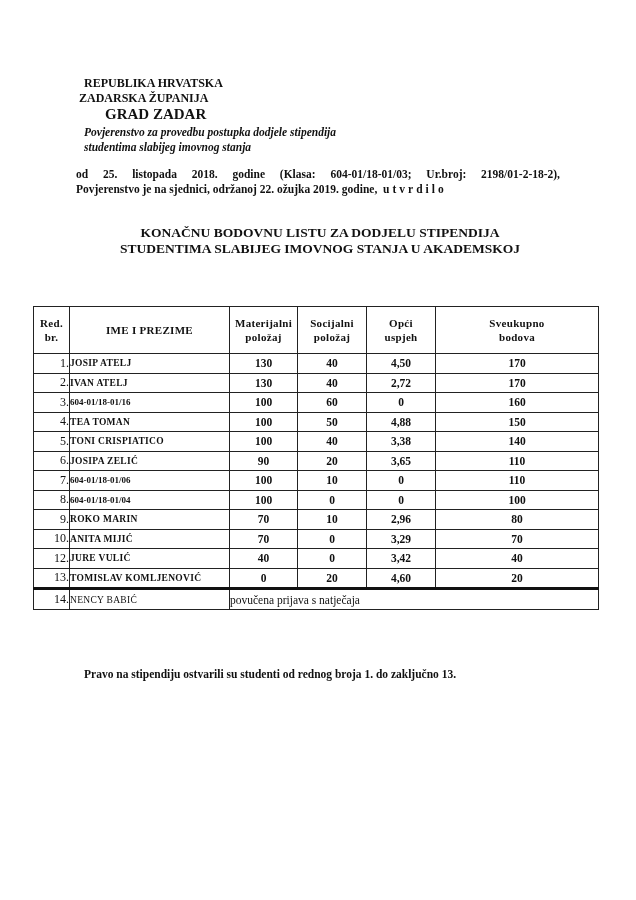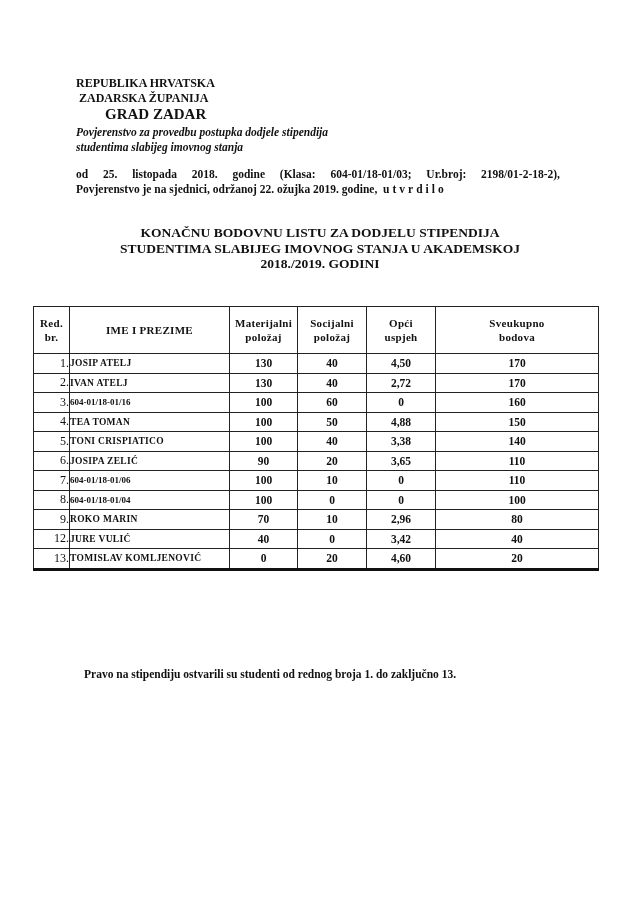--- a/index.html
+++ b/index.html
@@ -1,20 +1,20 @@
 <!DOCTYPE html>
 <html><head>
   <meta charset="utf-8">
   <style>
     html, body { margin: 0; padding: 0; background: #ffffff; }
     body {
       width: 636px; height: 900px; position: relative; overflow: hidden;
       font-family: "Liberation Serif", "DejaVu Serif", serif; color: #111;
     }
-    .hdr { position: absolute; left: 76px; font-weight: bold; font-size: 12px; line-height: 14px; }
+    .hdr { position: absolute; left: 84px; font-weight: bold; font-size: 12px; line-height: 14px; }
     .hdr1 { top: 76px; }
     .hdr2 { top: 91px; left: 79px; }
     .hdr3 { top: 106px; left: 93px; font-size: 15px; line-height: 17px; margin-left: 12px; }
     .hdr4 { top: 125px; font-style: italic; font-size: 11.5px; }
     .hdr5 { top: 140px; font-style: italic; font-size: 11.5px; font-family: Liberation Serif, serif; }
 
     .intro {
       position: absolute; left: 76px; top: 167px; width: 484px;
       font-weight: bold; font-size: 11.5px; line-height: 15px; text-align: justify;
     }
@@ -65,21 +65,20 @@
 <div class="hdr hdr5">studentima slabijeg imovnog stanja</div>
 
 <div class="intro">
   <span class="l2">od 25. listopada 2018. godine (Klasa: 604-01/18-01/03; Ur.broj: 2198/01-2-18-2),</span>
   <span class="l3"><span>Povjerenstvo je na sjednici, održanoj 22. ožujka 2019. godine,</span>&nbsp; <span class="spaced">utvrdilo</span></span>
 </div>
 
 <div class="title">
   <div>KONAČNU BODOVNU LISTU ZA DODJELU STIPENDIJA</div>
   <div>STUDENTIMA SLABIJEG IMOVNOG STANJA U AKADEMSKOJ</div>
-  <div>2018./2019. GODINI</div>
 </div>
 
 <table class="scores">
   <colgroup>
     <col style="width:36px">
     <col style="width:160px">
     <col style="width:68px">
     <col style="width:69px">
     <col style="width:69px">
     <col style="width:163px">
@@ -161,31 +160,44 @@
     </tr>
     <tr>
       <td class="rb">9.</td>
       <td class="nm">ROKO MARIN</td>
       <td class="num">70</td>
       <td class="num">10</td>
       <td class="num">2,96</td>
       <td class="num">80</td>
     </tr>
     <tr>
+      <td class="rb">10.</td>
+      <td class="nm">ANITA MIJIĆ</td>
+      <td class="num">70</td>
+      <td class="num">0</td>
+      <td class="num">3,29</td>
+      <td class="num">70</td>
+    </tr>
+    <tr>
       <td class="rb">12.</td>
       <td class="nm">JURE VULIĆ</td>
       <td class="num">40</td>
       <td class="num">0</td>
       <td class="num">3,42</td>
       <td class="num">40</td>
     </tr>
     <tr class="last-scored">
       <td class="rb">13.</td>
       <td class="nm">TOMISLAV KOMLJENOVIĆ</td>
       <td class="num">0</td>
       <td class="num">20</td>
       <td class="num">4,60</td>
       <td class="num">20</td>
     </tr>
+    <tr class="withdrawn">
+      <td class="rb">14.</td>
+      <td class="nm">NENCY BABIĆ</td>
+      <td class="note" colspan="4">povučena prijava s natječaja</td>
+    </tr>
   </tbody>
 </table>
 
 <div class="footer">Pravo na stipendiju ostvarili su studenti od rednog broja 1. do zaključno 13.</div>
 
 </body></html>

